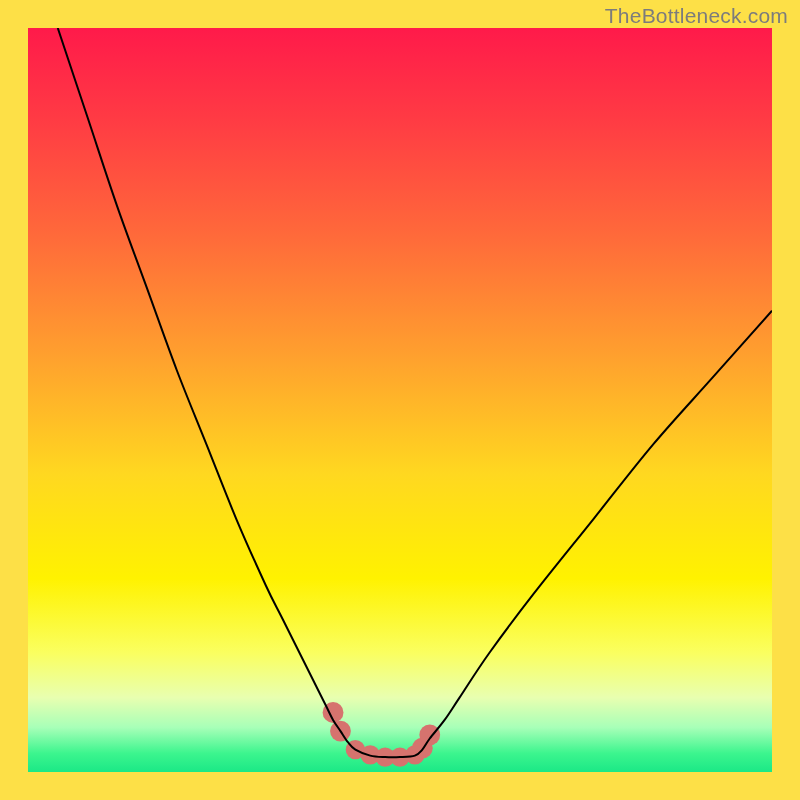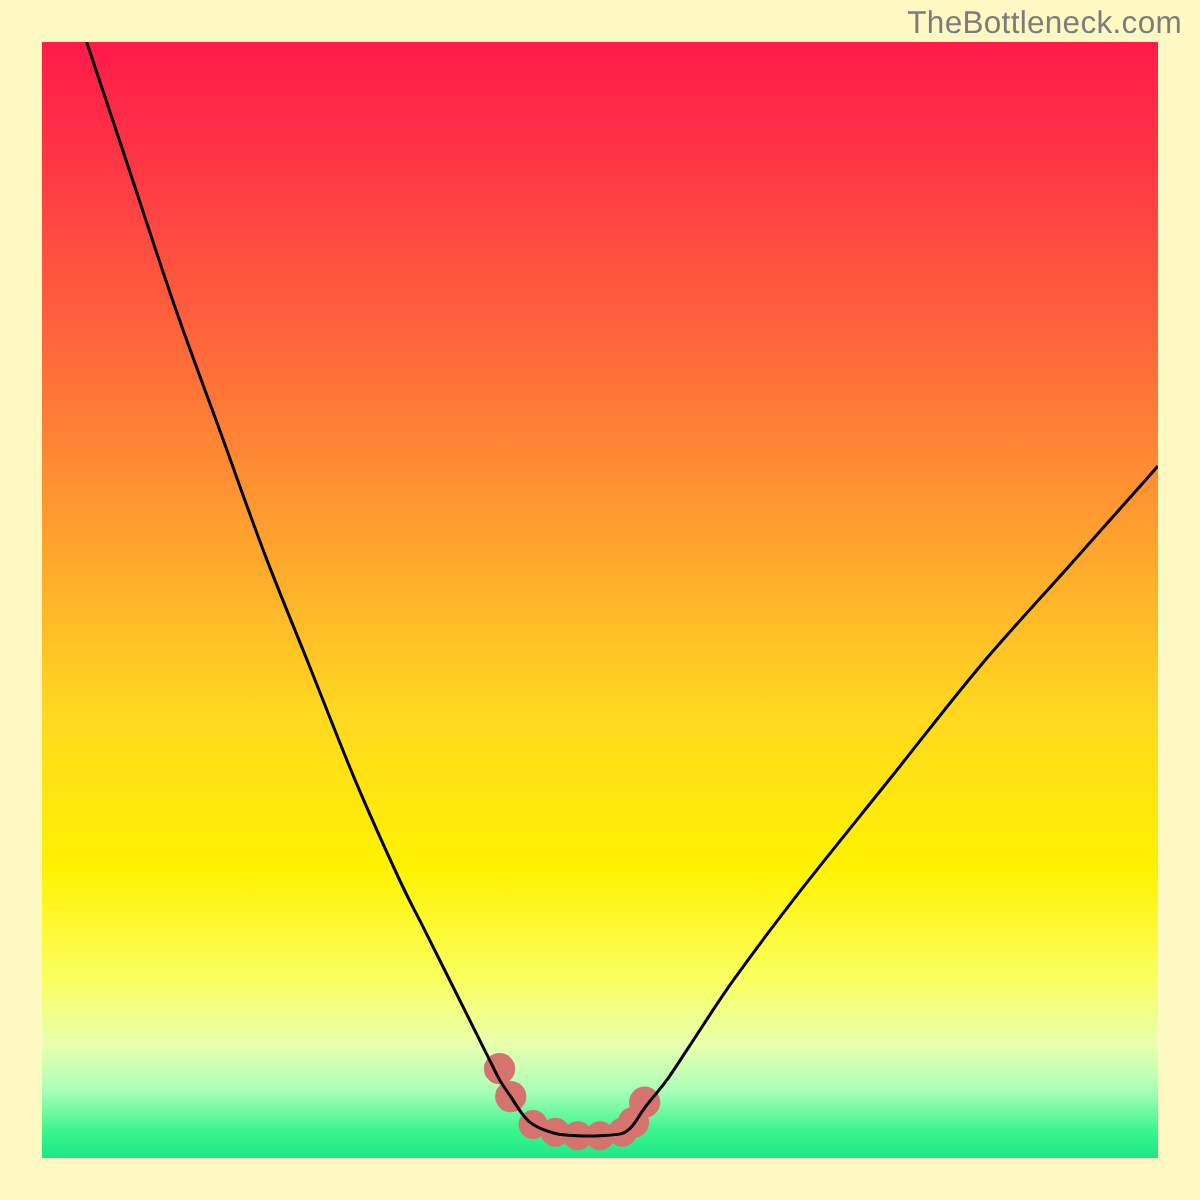--- a/index.html
+++ b/index.html
@@ -1,17 +1,17 @@
 <!DOCTYPE html>
 <html><head>
 <meta charset="utf-8">
 <style>
   * { margin: 0; padding: 0; box-sizing: border-box; }
   body { width: 800px; height: 800px; background: #000; position: relative; font-family: Arial, sans-serif; }
-  .container { width: 800px; height: 800px; position: relative; background: #fef9c3; }
+  .container { width: 800px; height: 800px; position: relative; background: #fde047; }
   .watermark { position: absolute; top: 4px; right: 12px; color: #7c7c7c; font-size: 21px; font-weight: normal; letter-spacing: 0.2px; z-index: 10; }
   .plot-area { position: absolute; top: 28px; left: 28px; width: 744px; height: 744px; }
   .gradient-bg { position: absolute; top: 0; left: 0; width: 100%; height: 100%; }
   .curve-layer { position: absolute; top: 0; left: 0; width: 100%; height: 100%; }
 </style>
 </head>
 <body>
 
 <div class="container">
   <div class="watermark">TheBottleneck.com</div>

